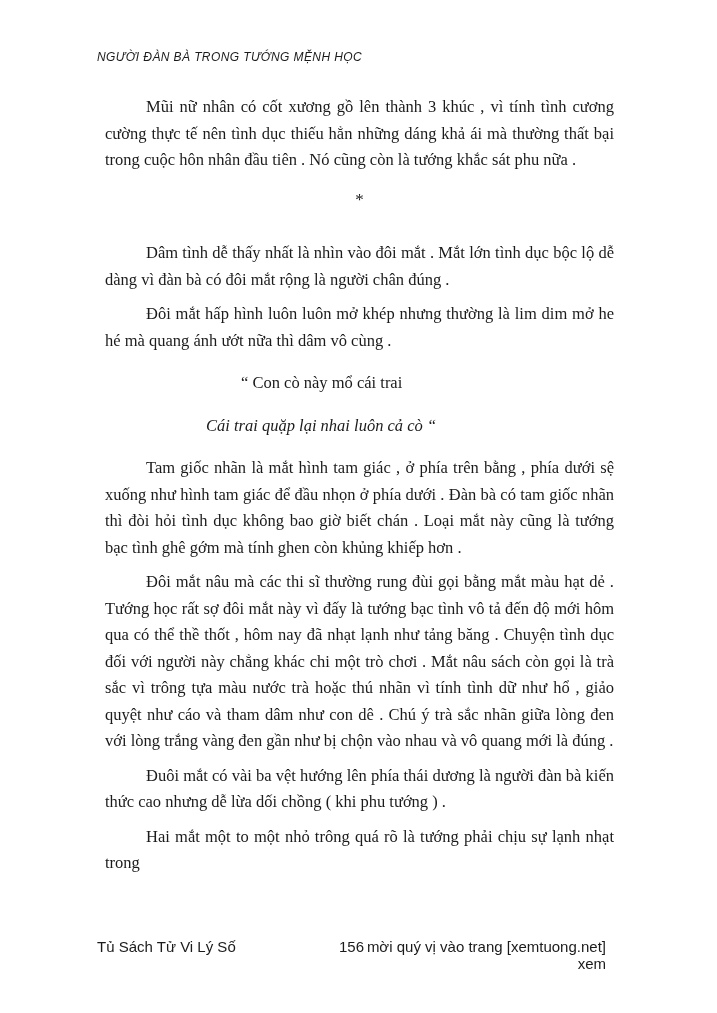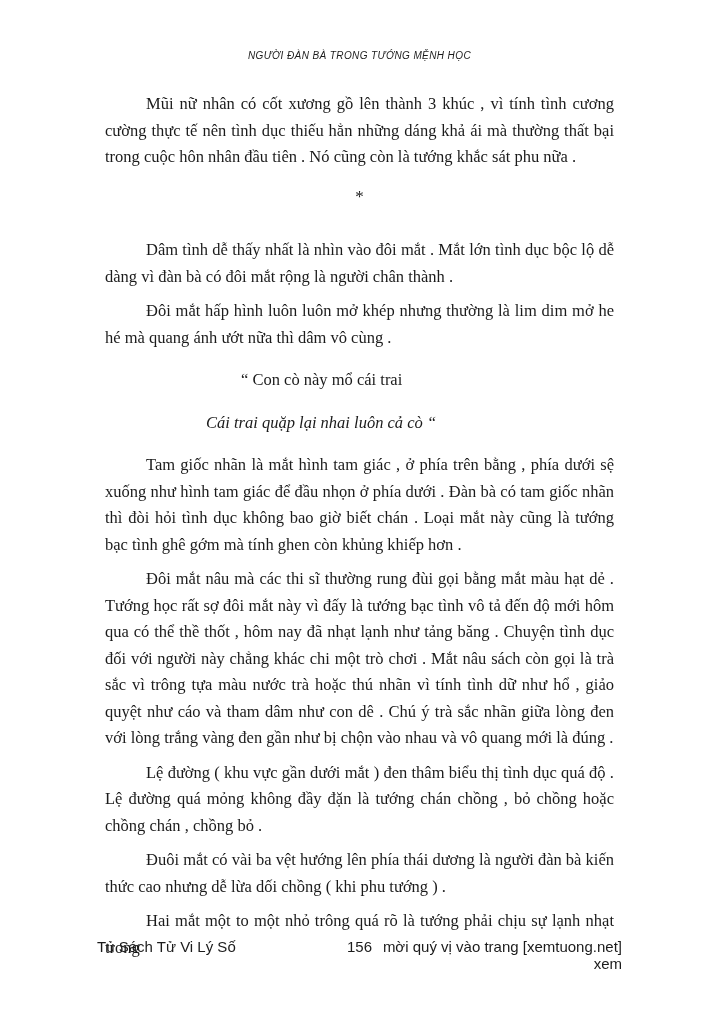--- a/index.html
+++ b/index.html
@@ -15,23 +15,22 @@
     background: #ffffff;
     box-sizing: border-box;
     padding: 50px 95px 0 97px;
     color: #1b1b1b;
     overflow: hidden;
   }
   .title {
     font-family: "Liberation Sans", sans-serif;
     font-style: italic;
     font-weight: normal;
-    font-size: 10px;
+    font-size: 12px;
     letter-spacing: 0.4px;
-    text-align: center;
     margin: 0 0 30px 0;
     color: #1b1b1b;
   }
   .content {
     font-family: "Liberation Serif", serif;
     font-size: 16.5px;
     line-height: 26.5px;
     text-align: justify;
   }
   .para {
@@ -50,21 +49,21 @@
   }
   .verse-line-1 { padding-left: 128px; }
   .verse-line-2 { padding-left: 93px; font-style: italic; }
   .force-justify {
     text-align-last: justify;
   }
   .footer {
     position: absolute;
     top: 938px;
     left: 97px;
-    right: 95px;
+    right: 111px;
     display: flex;
     align-items: baseline;
     font-family: "Liberation Sans", sans-serif;
     font-size: 15px;
     color: #1b1b1b;
   }
   .footer-left  { flex: 1; text-align: left; }
   .footer-page  { flex: 0 0 auto; text-align: left; }
   .footer-right { flex: 1; text-align: right; }
 </style>
@@ -74,35 +73,34 @@
 <div class="page">
 
   <h1 class="title">NGƯỜI ĐÀN BÀ TRONG TƯỚNG MỆNH HỌC</h1>
 
   <div class="content">
 
     <p class="para">Mũi nữ nhân có cốt xương gồ lên thành 3 khúc , vì tính tình cương cường thực tế nên tình dục thiếu hẳn những dáng khả ái mà thường thất bại trong cuộc hôn nhân đầu tiên . Nó cũng còn là tướng khắc sát phu nữa .</p>
 
     <div class="separator">*</div>
 
-    <p class="para">Dâm tình dễ thấy nhất là nhìn vào đôi mắt . Mắt lớn tình dục bộc lộ dễ dàng vì đàn bà có đôi mắt rộng là người chân thành .</p>
+    <p class="para">Dâm tình dễ thấy nhất là nhìn vào đôi mắt . Mắt lớn tình dục bộc lộ dễ dàng vì đàn bà có đôi mắt rộng là người chân đúng .</p>
 
     <p class="para">Đôi mắt hấp hình luôn luôn mở khép nhưng thường là lim dim mở he hé mà quang ánh ướt nữa thì dâm vô cùng .</p>
 
     <div class="verse">
       <div class="verse-line verse-line-1">“ Con cò này mổ cái trai</div>
       <div class="verse-line verse-line-2">Cái trai quặp lại nhai luôn cả cò “</div>
     </div>
 
     <p class="para">Tam giốc nhãn là mắt hình tam giác , ở phía trên bằng , phía dưới sệ xuống như hình tam giác để đầu nhọn ở phía dưới . Đàn bà có tam giốc nhãn thì đòi hỏi tình dục không bao giờ biết chán . Loại mắt này cũng là tướng bạc tình ghê gớm mà tính ghen còn khủng khiếp hơn .</p>
 
 
     <p class="para">Đôi mắt nâu mà các thi sĩ thường rung đùi gọi bằng mắt màu hạt dẻ . Tướng học rất sợ đôi mắt này vì đấy là tướng bạc tình vô tả đến độ mới hôm qua có thể thề thốt , hôm nay đã nhạt lạnh như tảng băng . Chuyện tình dục đối với người này chẳng khác chi một trò chơi . Mắt nâu sách còn gọi là trà sắc vì trông tựa màu nước trà hoặc thú nhãn vì tính tình dữ như hổ , giảo quyệt như cáo và tham dâm như con dê . Chú ý trà sắc nhãn giữa lòng đen với lòng trắng vàng đen gần như bị chộn vào nhau và vô quang mới là đúng .</p>
 
-    <p class="para">Lệ đường ( khu vực gần dưới mắt ) đen thâm biểu thị tình dục quá độ . Lệ đường quá mỏng không đầy đặn là tướng chán chồng , bỏ chồng hoặc chồng chán , chồng bỏ .</p>
 
     <p class="para">Đuôi mắt có vài ba vệt hướng lên phía thái dương là người đàn bà kiến thức cao nhưng dễ lừa dối chồng ( khi phu tướng ) .</p>
 
     <p class="para force-justify">Hai mắt một to một nhỏ trông quá rõ là tướng phải chịu sự lạnh nhạt trong</p>
 
   </div>
 
   <div class="footer">
     <span class="footer-left">Tủ Sách Tử Vi Lý Số</span>
     <span class="footer-page">156</span>

